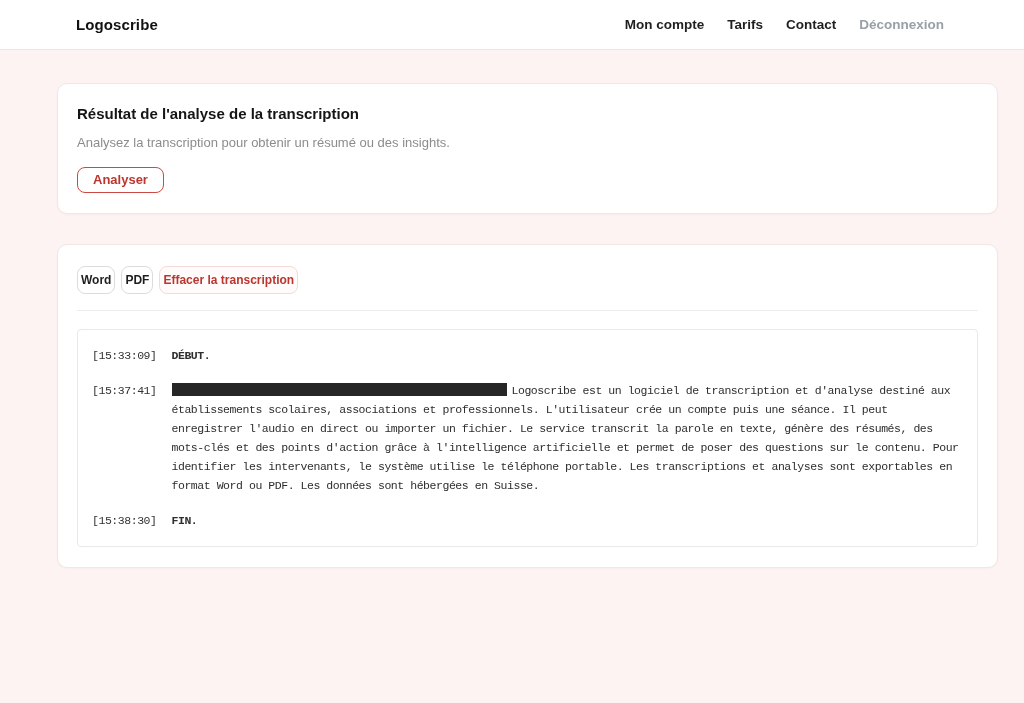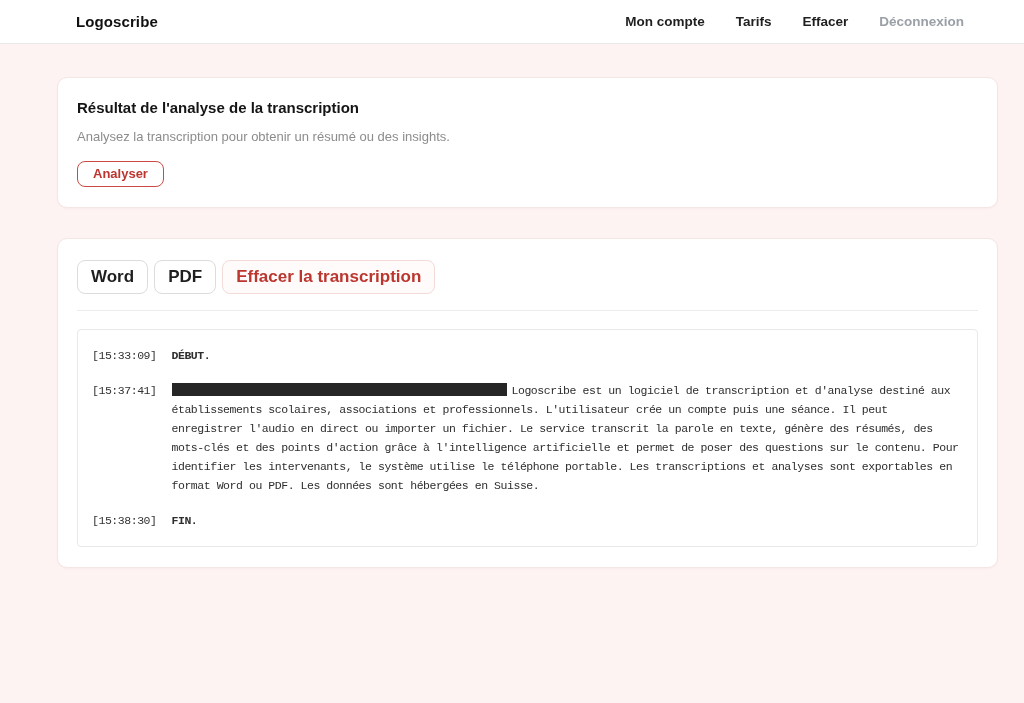--- a/index.html
+++ b/index.html
@@ -5,36 +5,36 @@
   * { box-sizing: border-box; margin: 0; padding: 0; }
   html, body { width: 1024px; height: 703px; overflow: hidden; }
   body {
     font-family: "Liberation Sans", sans-serif;
     background: var(--bg_page, #fdf3f2);
     color: var(--text_dark, #1b1b1b);
   }
 
   
   .topbar {
-    height: 44px;
+    height: 50px;
     background: #ffffff;
     border-bottom: 1px solid #e8e8e8;
     display: flex;
     align-items: center;
     justify-content: space-between;
-    padding: 0 50px 0 76px;
+    padding: 0 70px 0 76px;
   }
   .brand {
     font-size: 15px;
     font-weight: 700;
     letter-spacing: 0.1px;
     color: #111111;
     cursor: pointer;
   }
-  .nav { display: flex; align-items: flex-end; gap: 11px; }
+  .nav { display: flex; align-items: flex-end; gap: 3px; }
   .nav-link {
     font-size: 13.5px;
     font-weight: 600;
     color: #1f1f1f;
     text-decoration: none;
     padding: 6px 10px;
     border-radius: 8px;
     white-space: nowrap;
     cursor: pointer;
   }
@@ -61,25 +61,25 @@
   .card-desc {
     font-size: 13px;
     color: var(--text_muted, #8c8c8c);
     margin-bottom: 17px;
   }
 
   
   .btn {
     display: inline-block;
     font-family: "Liberation Sans", sans-serif;
-    font-size: 17px;
+    font-size: 12px;
     font-weight: 600;
     border-radius: 8px;
     background: #ffffff;
-    padding: 6px 13px;
+    padding: 6px 3px;
     cursor: pointer;
     line-height: 1.2;
   }
   .btn-outline-red {
     border: 1px solid var(--accent_red_border, #cc4a43);
     color: var(--accent_red, #bb362f);
     font-size: 13px;
     padding: 4px 15px;
   }
   .btn-outline-gray {
@@ -126,21 +126,21 @@
   }
 </style>
 </head>
 <body>
 
 <header class="topbar">
   <div class="brand">Logoscribe</div>
   <nav class="nav">
     <a class="nav-link">Mon compte</a>
     <a class="nav-link">Tarifs</a>
-    <a class="nav-link">Effacer</a>
+    <a class="nav-link">Contact</a>
     <a class="nav-link muted">Déconnexion</a>
   </nav>
 </header>
 
 <main class="main">
 
   <section class="card">
     <h2 class="card-title">Résultat de l'analyse de la transcription</h2>
     <p class="card-desc">Analysez la transcription pour obtenir un résumé ou des insights.</p>
     <button class="btn btn-outline-red">Analyser</button>

